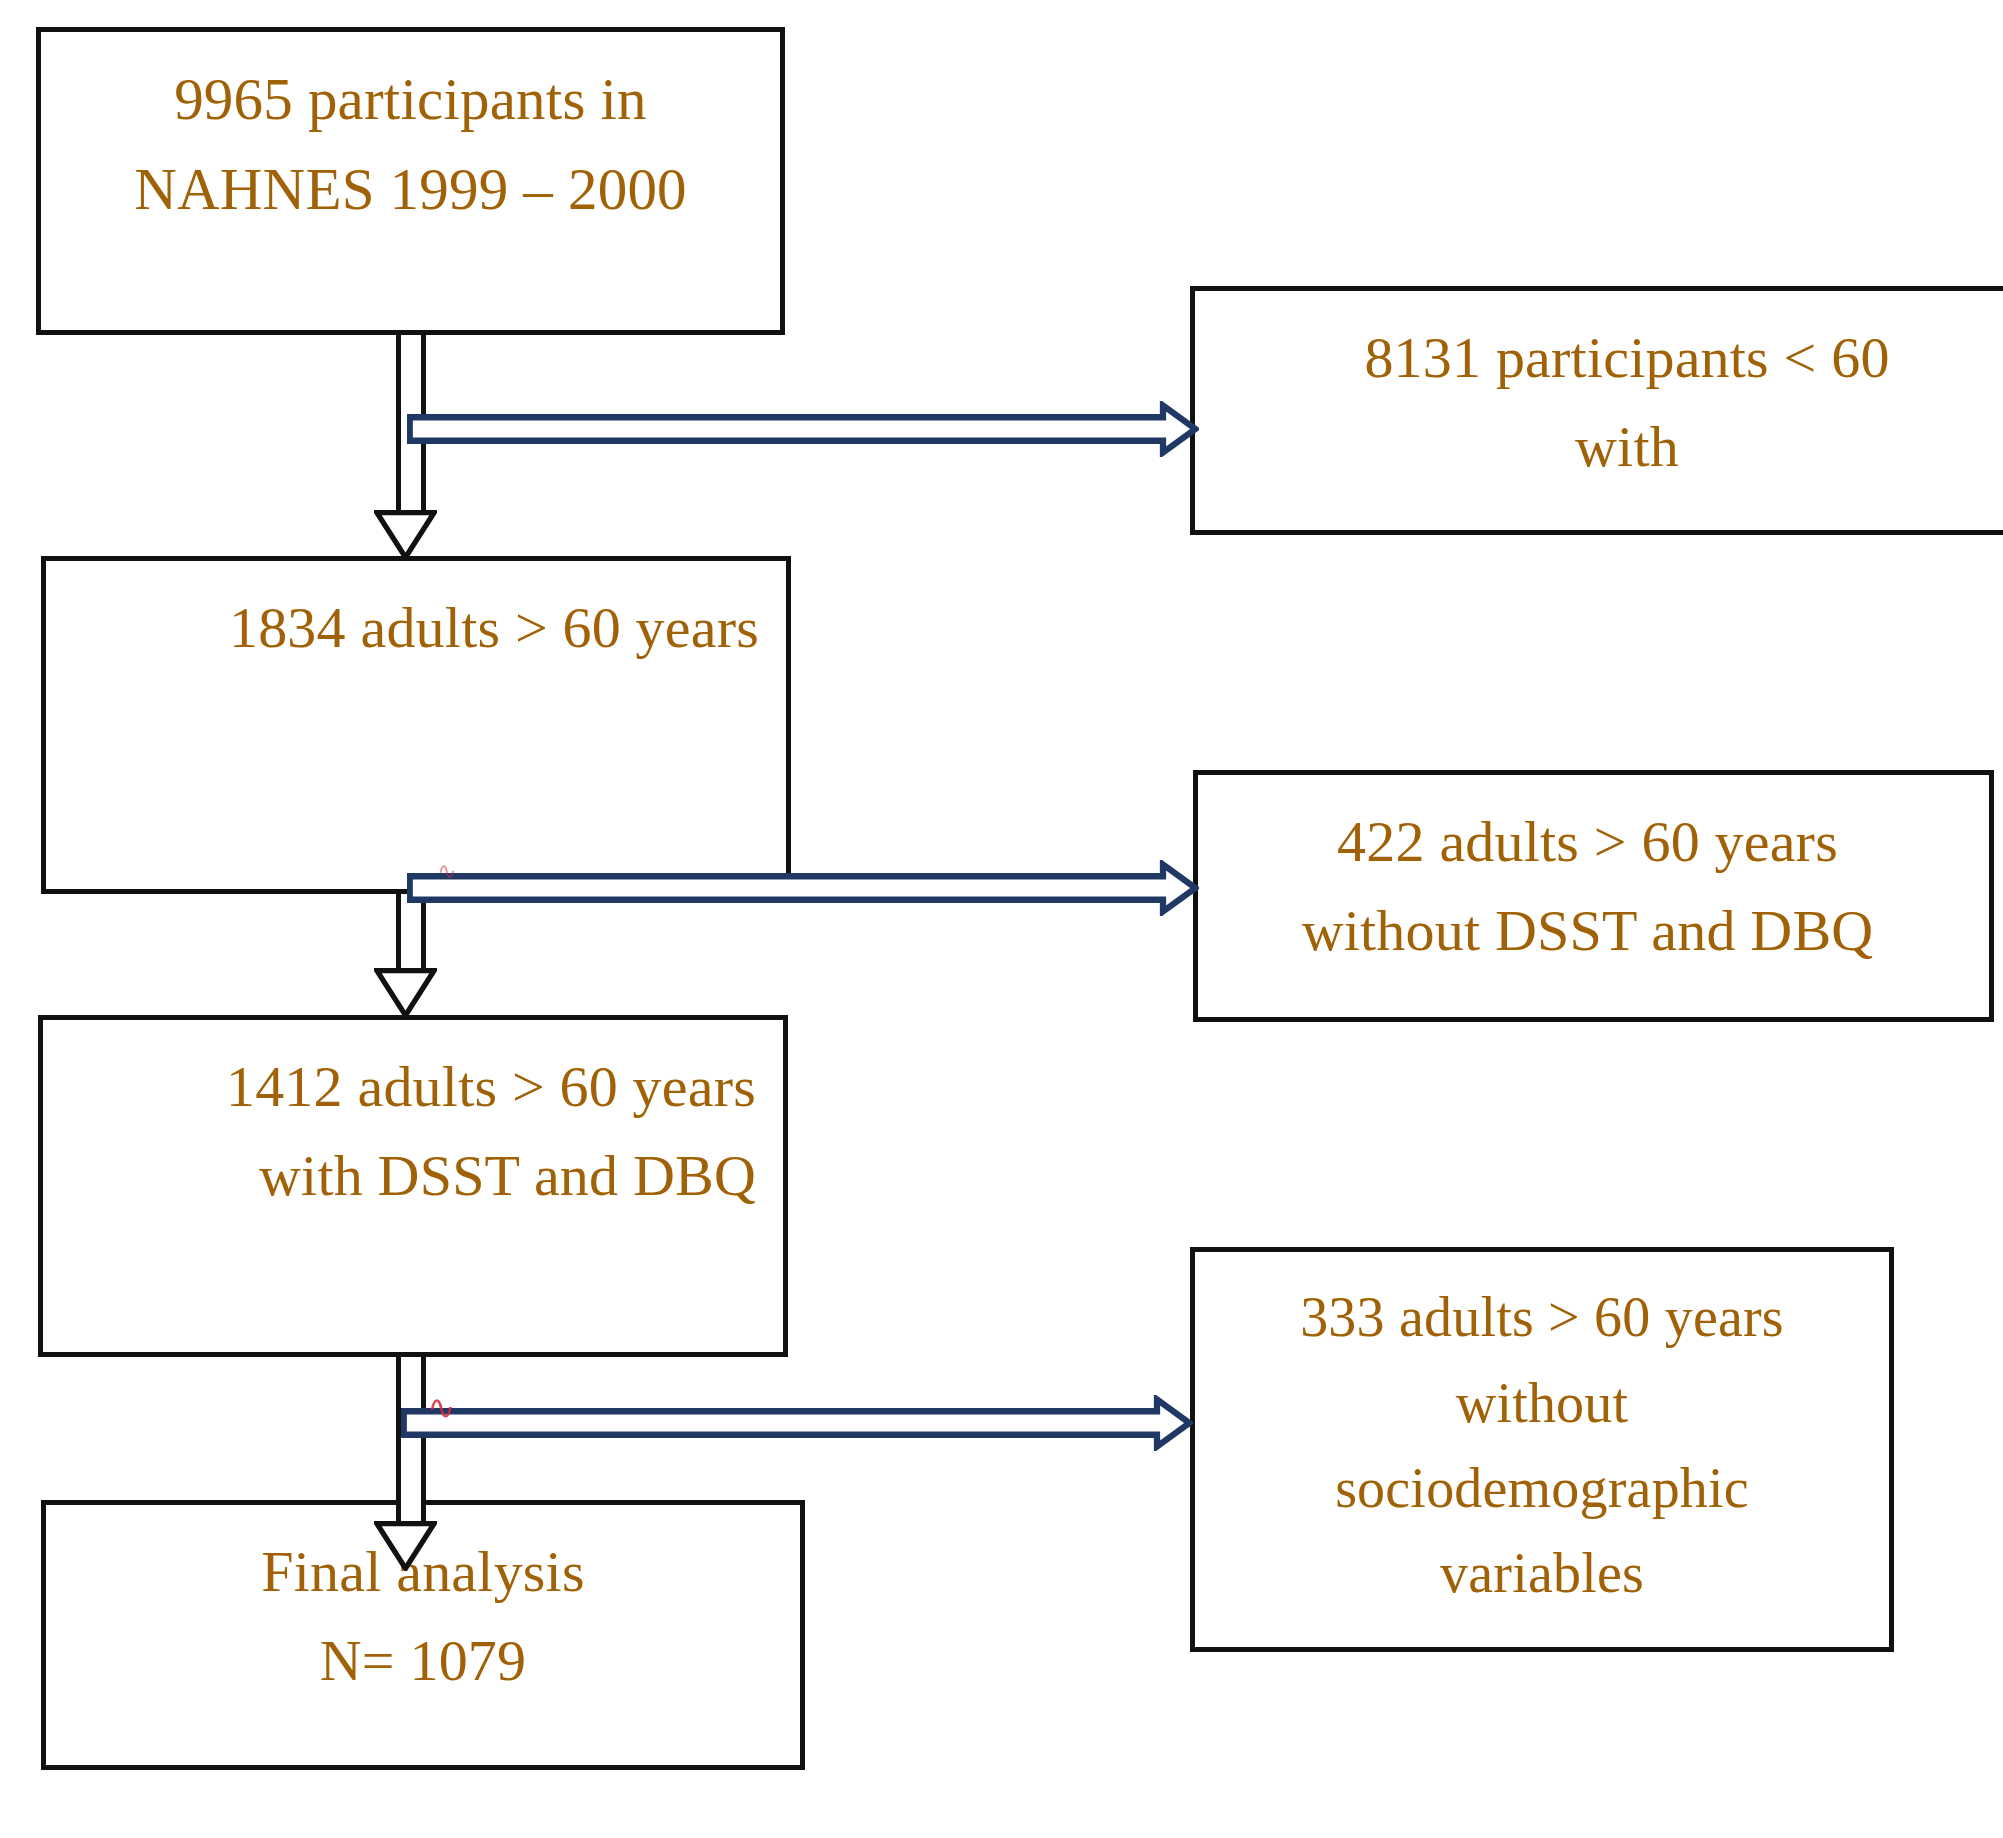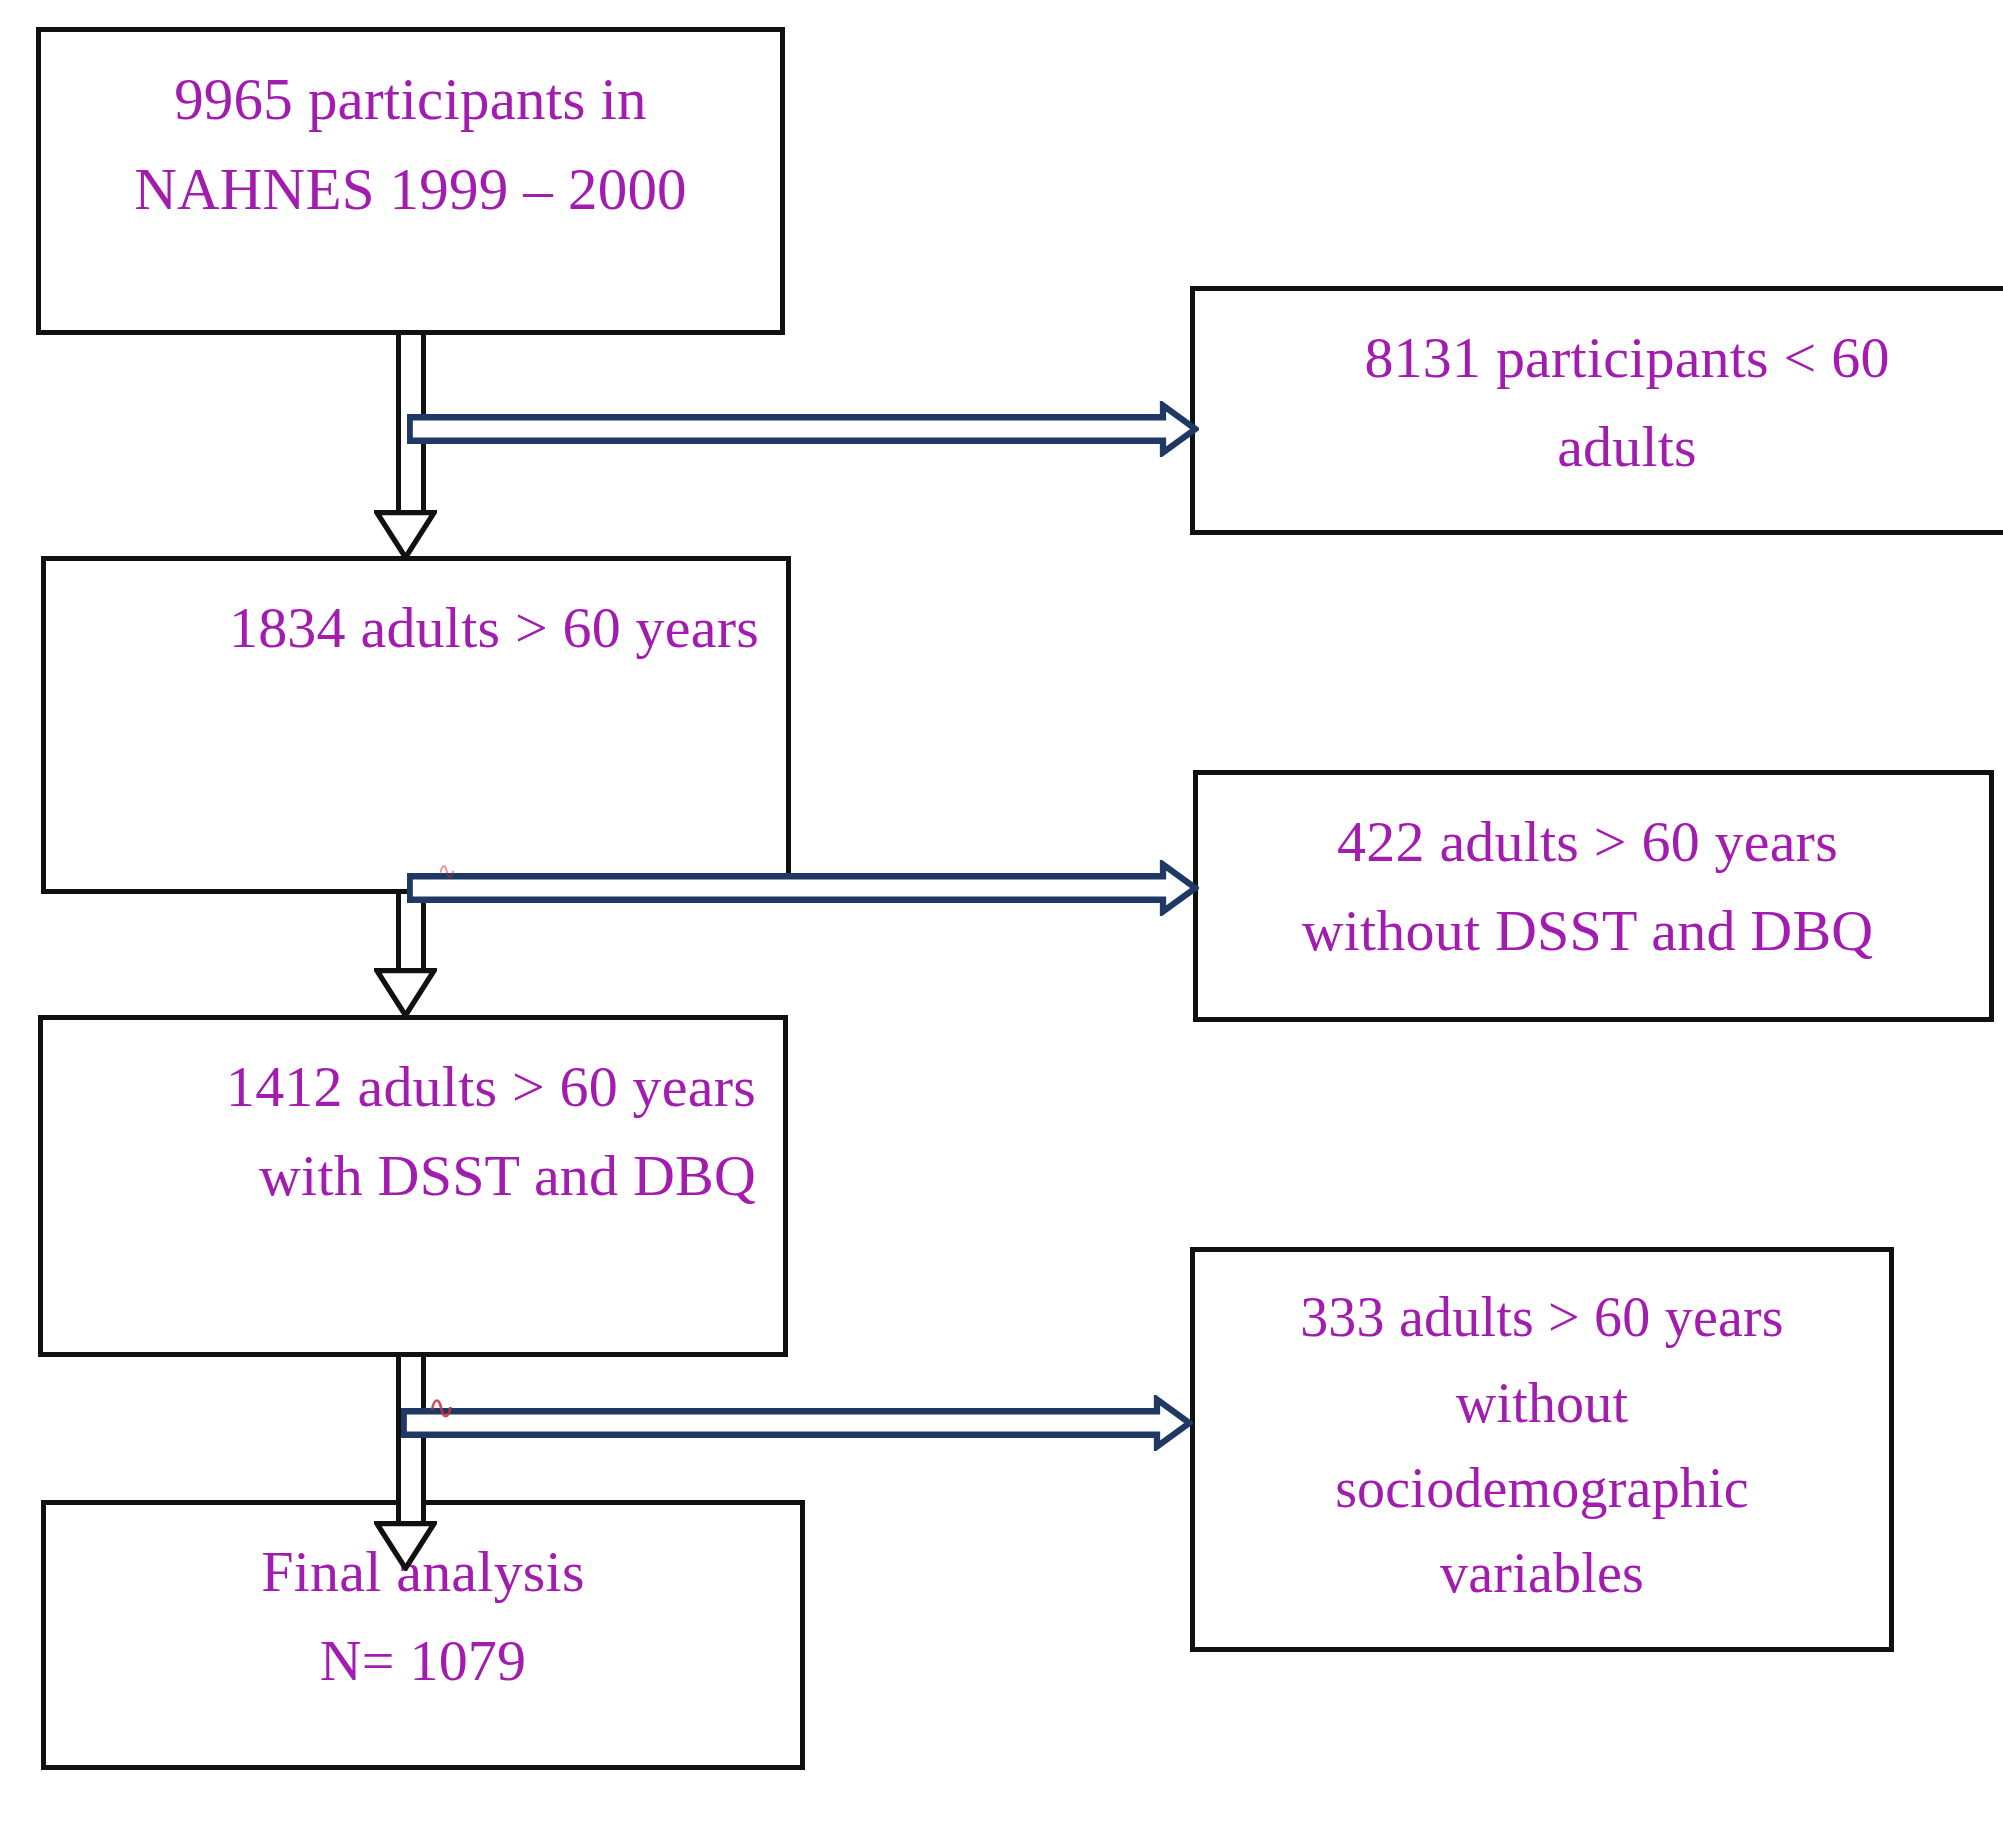--- a/index.html
+++ b/index.html
@@ -21,21 +21,21 @@
   .fbox {
     position: absolute;
     box-sizing: border-box;
     background: #ffffff;
     border: 5.4px solid #111111;
     display: flex;
     flex-direction: column;
     padding: 23.4px 27px 16px 27px;
   }
   .fbox .line {
-    color: #a21caf;
+    color: #a16207;
     font-size: 58px;
     line-height: 1.52;
     letter-spacing: 0.2px;
     white-space: nowrap;
   }
   .fbox.center .line { text-align: center; }
   .fbox.left   .line { text-align: right; }
 
   
   #box-source    { left: 36px;  top: 27px;   width: 749px; height: 308px; }
@@ -125,21 +125,21 @@
     <span class="line">with DSST and DBQ</span>
   </div>
 
   <div class="fbox center" id="box-final">
     <span class="line">Final analysis</span>
     <span class="line">N= 1079</span>
   </div>
 
   <div class="fbox center" id="box-excl-age">
     <span class="line">8131 participants &lt; 60</span>
-    <span class="line">adults</span>
+    <span class="line">with</span>
   </div>
 
   <div class="fbox center" id="box-excl-tests">
     <span class="line">422 adults &gt; 60 years</span>
     <span class="line">without DSST and DBQ</span>
   </div>
 
   <div class="fbox center" id="box-excl-socio">
     <span class="line">333 adults &gt; 60 years</span>
     <span class="line">without</span>

